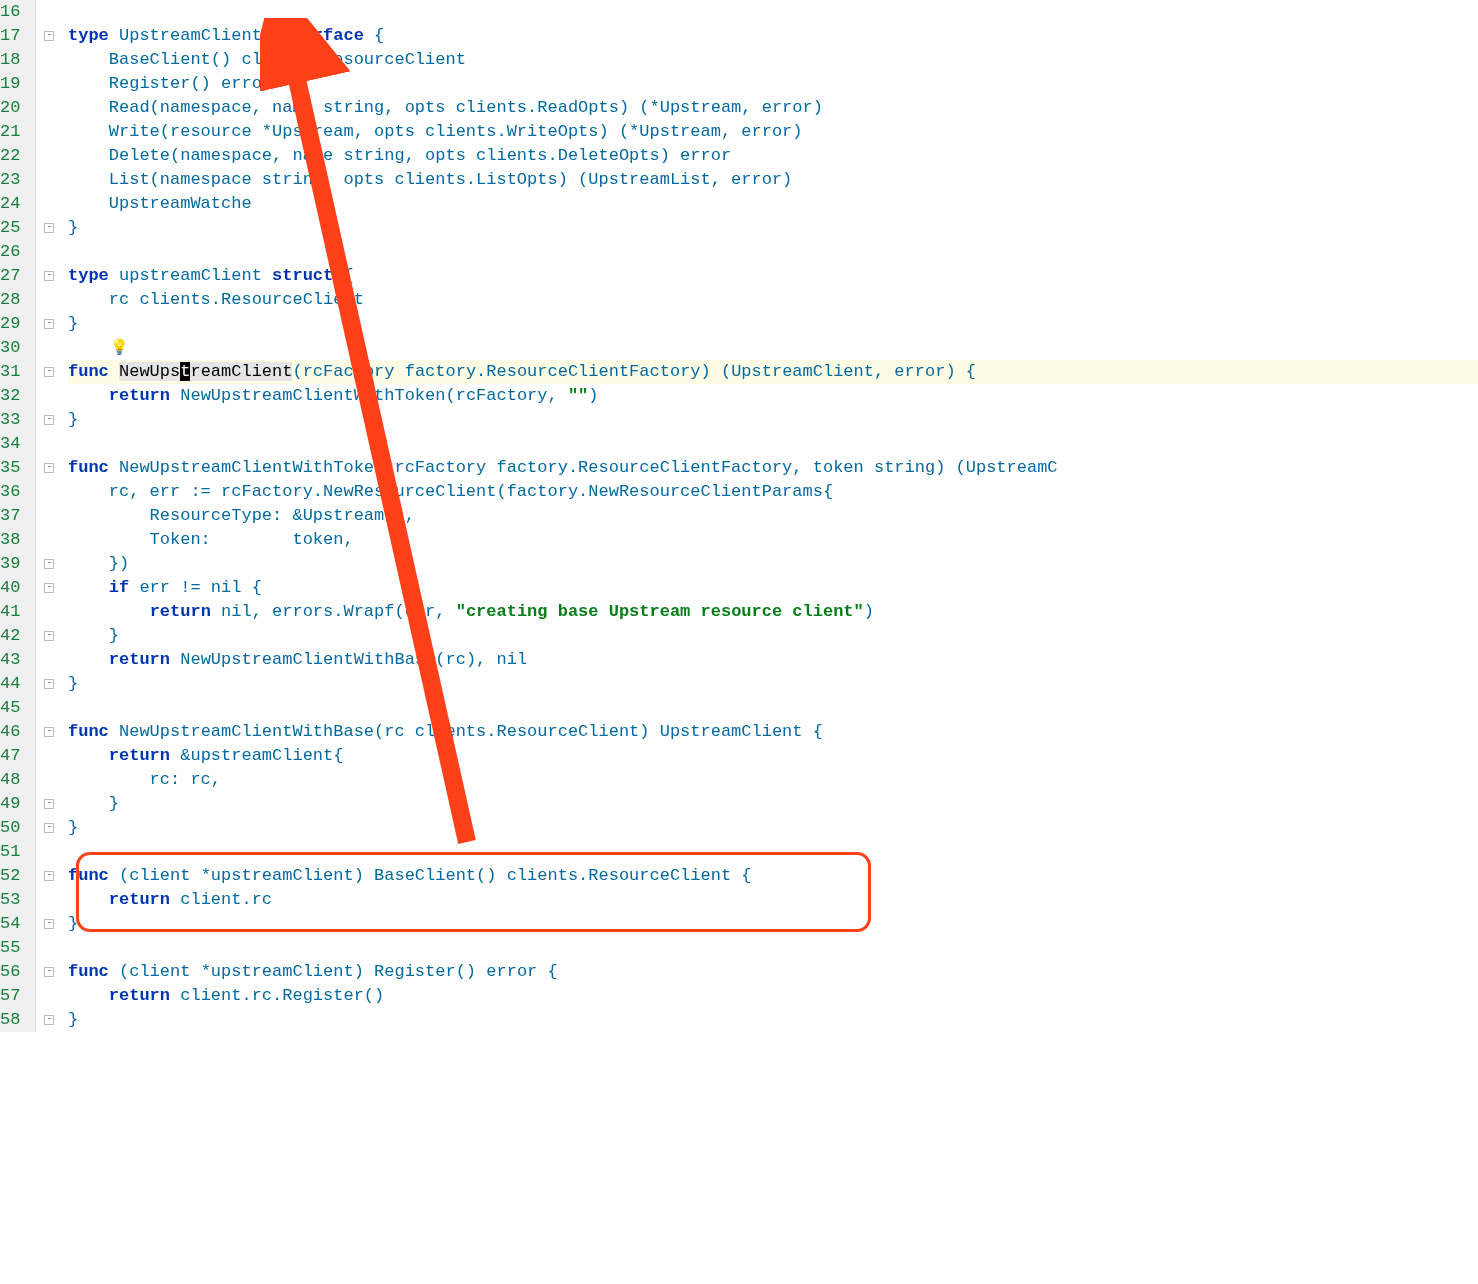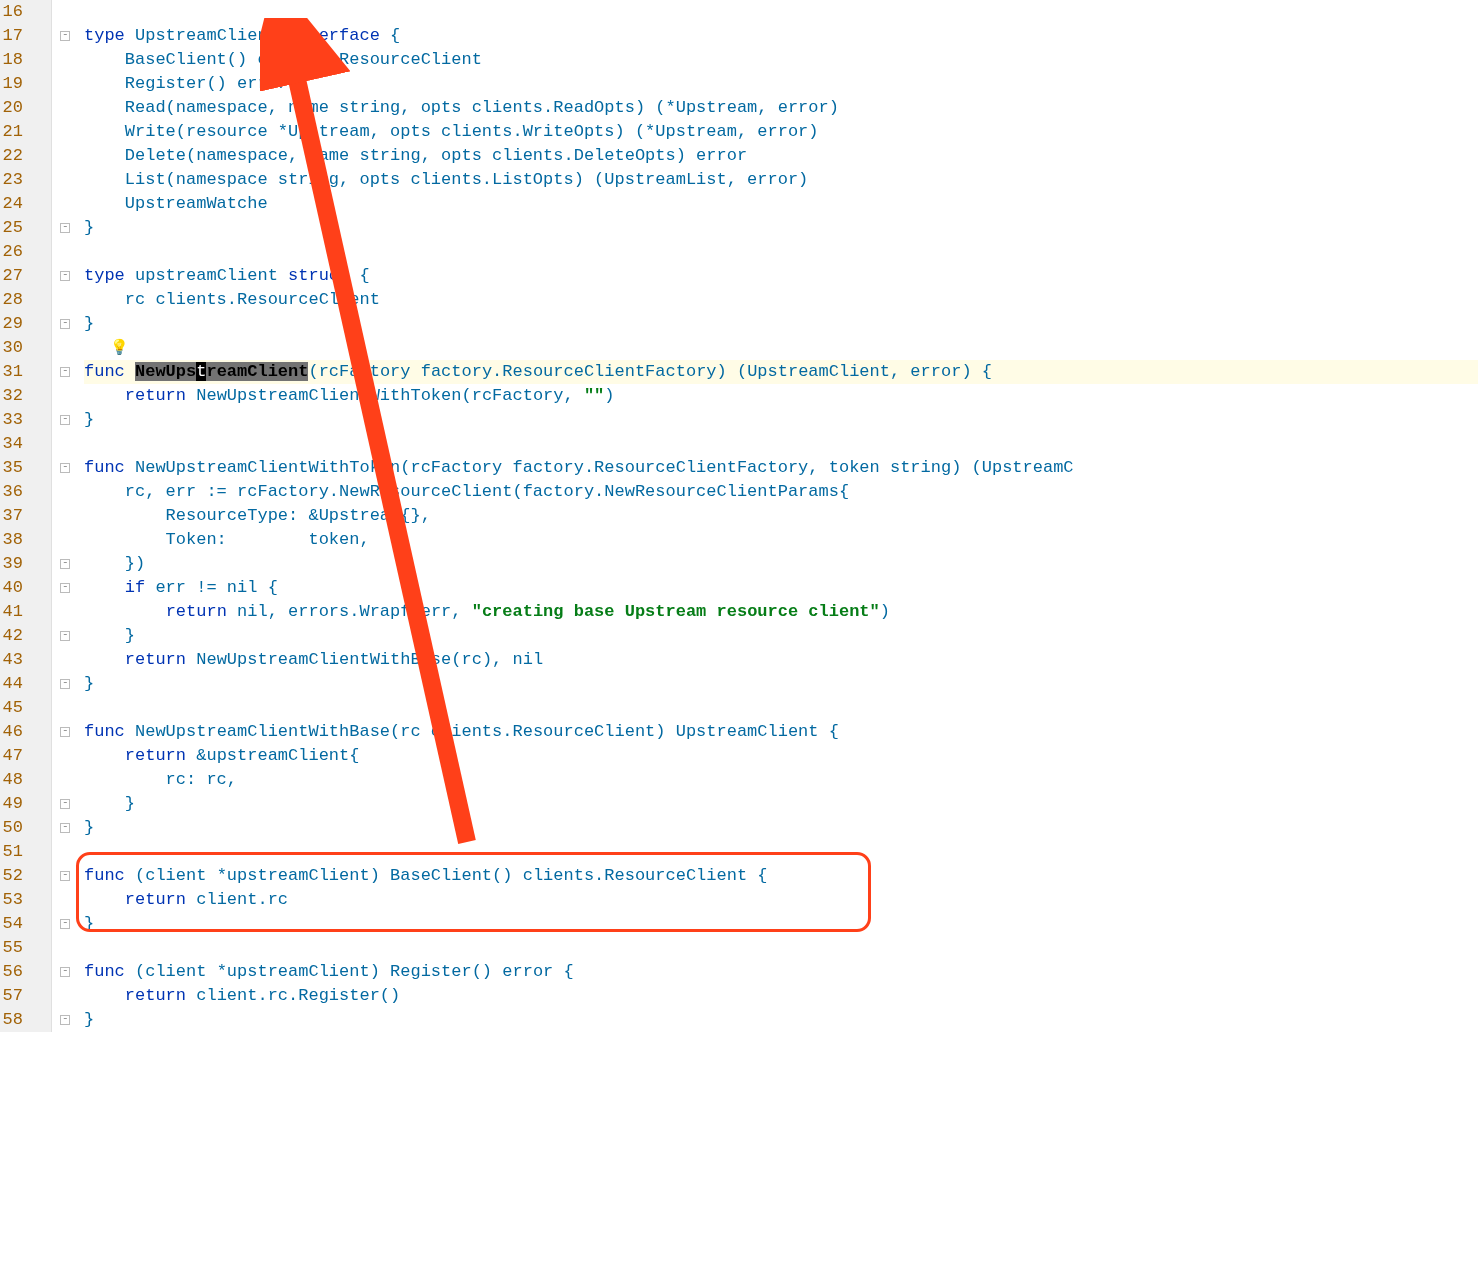--- a/index.html
+++ b/index.html
@@ -8,24 +8,24 @@
       font-size: 17px;
       background: #ffffff;
       display: flex;
       width: 1478px;
       white-space: pre;
       position: relative;
       overflow: hidden;
     }
     .gutter {
       background: #f0f0f0;
-      color: #a16207;
+      color: #15803d;
       text-align: right;
       padding-right: 28px;
-      width: 52px;
+      width: 36px;
       flex-shrink: 0;
       user-select: none;
       border-right: 1px solid #e0e0e0;
     }
     .gutter .ln { height: 24px; line-height: 24px; }
     .fold-col {
       width: 28px;
       flex-shrink: 0;
       background: #ffffff;
       position: relative;
@@ -43,25 +43,25 @@
       position: absolute;
       left: 1px; top: -4px;
       font-size: 11px;
       color: #888;
     }
     .code {
       flex: 1;
       padding-left: 4px;
     }
     .code .row { height: 24px; line-height: 24px; }
-    .kw { color: #0033b3; font-weight: normal; }
+    .kw { color: #0033b3; font-weight: bold; }
     .str { color: #067d17; font-weight: bold; }
     .plain { color: #0369a1; }
     .hl-row { background: #fffce6; }
-    .sel { background: #737373; font-weight: bold; }
+    .sel { background: #e5e5e5; }
     .cursor-box { background: #000; color: #fff; }
     .bulb {
       position: absolute;
       left: 110px;
       width: 18px; height: 18px;
       font-size: 15px;
     }
     .annotation-box {
       position: absolute;
       border: 3px solid #ff4019;

